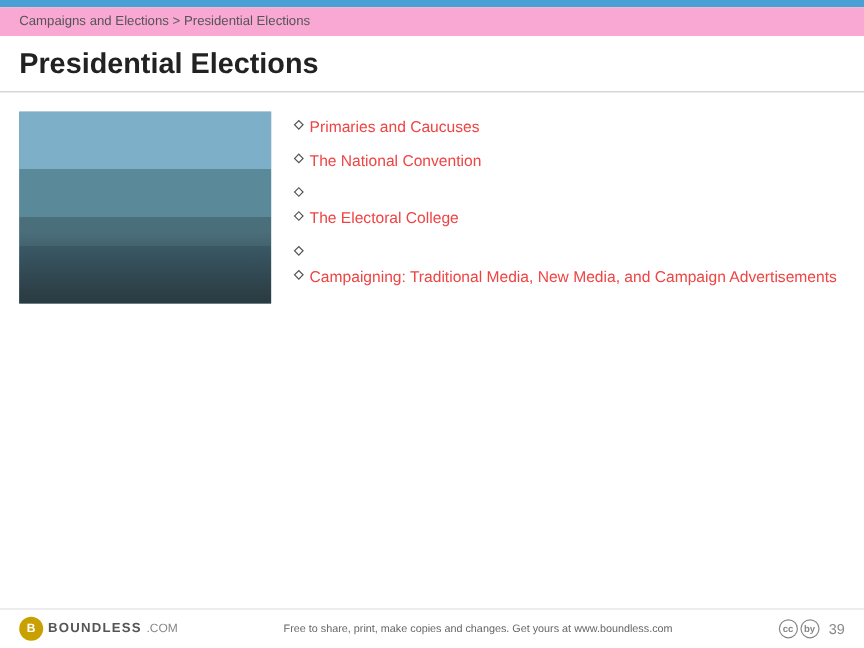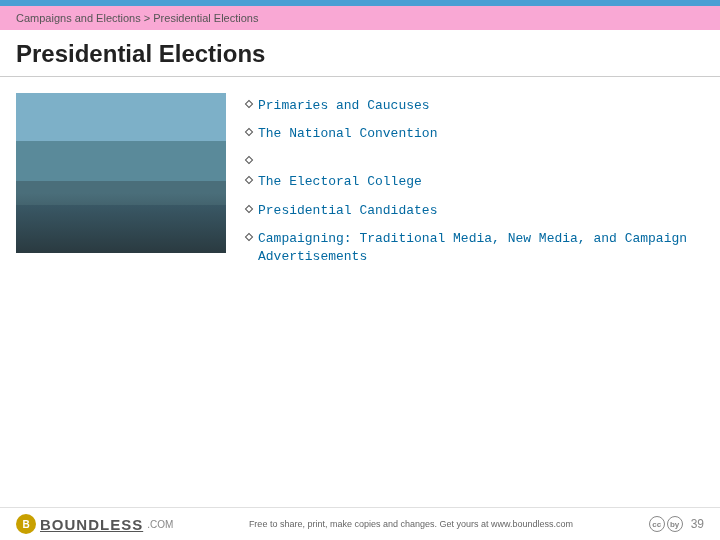--- a/index.html
+++ b/index.html
@@ -85,23 +85,22 @@
       flex-direction: column;
       gap: 10px;
       padding-top: 4px;
     }
 
     .bullet-item {
       display: flex;
       align-items: flex-start;
       gap: 6px;
       font-size: 13px;
-      color: #0369a1;
+      color: #ef4444;
       line-height: 1.4;
-      font-family: Liberation Mono, monospace;
     }
 
     .bullet-dot {
       width: 6px;
       height: 6px;
       border: 1.5px solid #555;
       border-radius: 0;
       flex-shrink: 0;
       margin-top: 4px;
       transform: rotate(45deg);
@@ -138,26 +137,25 @@
       border-radius: 50%;
       display: flex;
       align-items: center;
       justify-content: center;
       font-size: 10px;
       color: white;
       font-weight: bold;
     }
 
     #footer-logo .logo-text {
-      font-size: 15px;
+      font-size: 11px;
       font-weight: bold;
       color: #555;
       letter-spacing: 1px;
       text-transform: uppercase;
-      text-decoration: underline;
     }
 
     #footer-logo .logo-com {
       font-size: 10px;
       color: #888;
     }
 
     #footer-text-area {
       flex: 1;
       font-size: 9px;
@@ -226,21 +224,20 @@
       </div>
       <div class="bullet-item">
         <div class="bullet-dot"></div>
       </div>
       <div class="bullet-item">
         <div class="bullet-dot"></div>
         <span class="bullet-text">The Electoral College</span>
       </div>
       <div class="bullet-item">
         <div class="bullet-dot"></div>
-        <span class="bullet-text">Presidential Candidates</span>
       </div>
       <div class="bullet-item">
         <div class="bullet-dot"></div>
         <span class="bullet-text">Campaigning: Traditional Media, New Media, and Campaign Advertisements</span>
       </div>
     </div>
 </div>
 
 <div id="footer">
   <div id="footer-logo">

